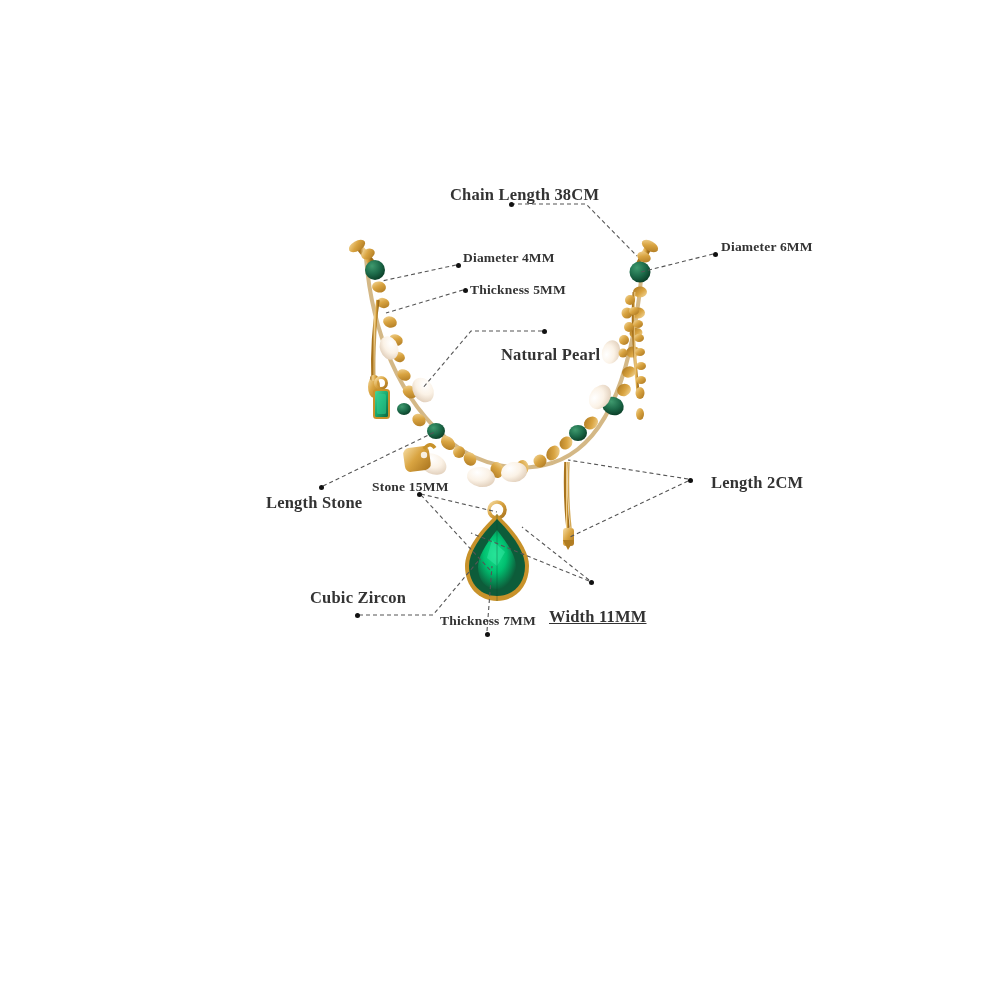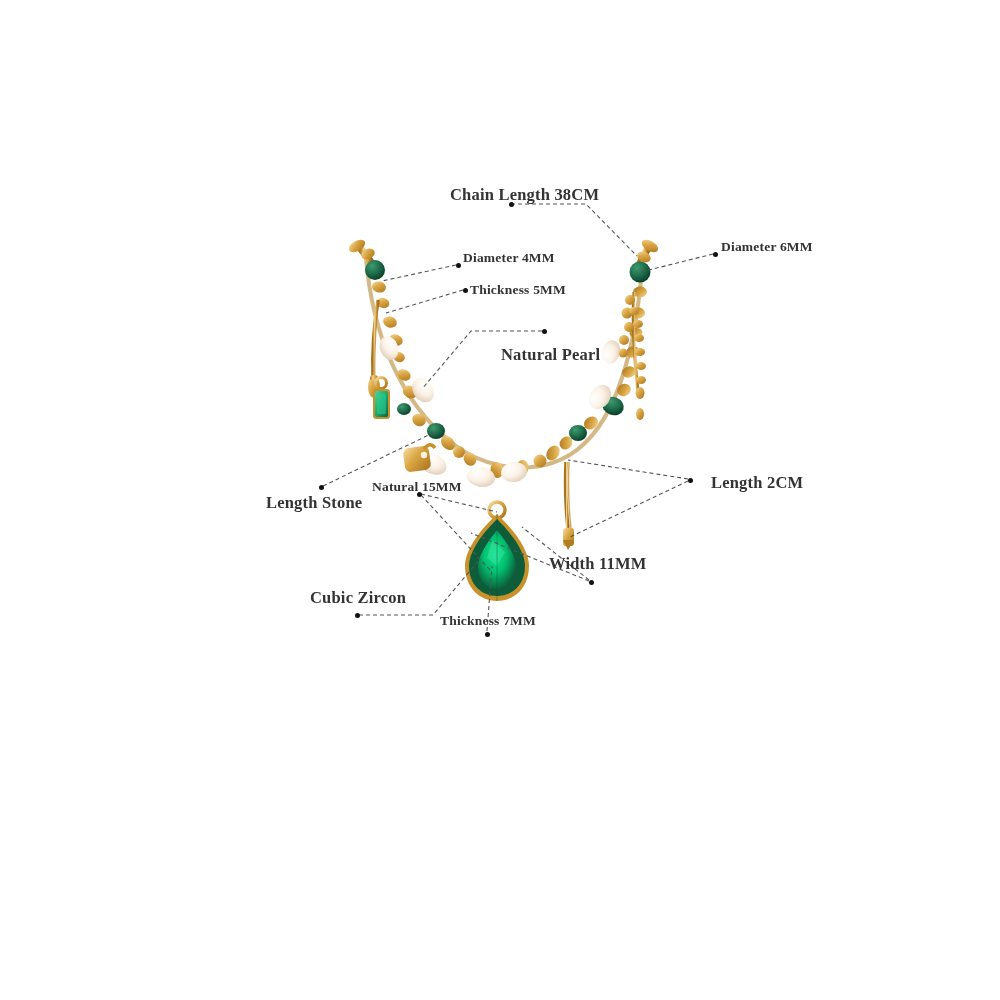--- a/index.html
+++ b/index.html
@@ -194,25 +194,25 @@
       <div class="ann sm" style="left: 721px; top: 239px;">Diameter 6MM</div>
       <div class="dot" style="left: 712.5px; top: 251.5px;"></div>
       <div class="ann sm" style="left: 463px; top: 250px;">Diameter 4MM</div>
       <div class="dot" style="left: 455.5px; top: 262.5px;"></div>
       <div class="ann sm" style="left: 470px; top: 282px;">Thickness 5MM</div>
       <div class="dot" style="left: 462.5px; top: 287.5px;"></div>
       <div class="ann md" style="left: 501px; top: 309px; margin-top: 36px;">Natural Pearl</div>
       <div class="dot" style="left: 541.5px; top: 328.5px;"></div>
       <div class="ann md" style="left: 266px; top: 493px;">Length Stone</div>
       <div class="dot" style="left: 318.5px; top: 484.5px;"></div>
-      <div class="ann sm" style="left: 372px; top: 479px;">Natural 15MM</div>
+      <div class="ann sm" style="left: 372px; top: 479px;">Stone 15MM</div>
       <div class="dot" style="left: 416.5px; top: 491.5px;"></div>
       <div class="ann md" style="left: 711px; top: 473px;">Length 2CM</div>
       <div class="dot" style="left: 687.5px; top: 477.5px;"></div>
-      <div class="ann md" style="left: 549px; top: 554px;">Width 11MM</div>
+      <div class="ann md" style="left: 549px; top: 607px; text-decoration: underline;">Width 11MM</div>
       <div class="dot" style="left: 588.5px; top: 579.5px;"></div>
       <div class="ann md" style="left: 310px; top: 588px;">Cubic Zircon</div>
       <div class="dot" style="left: 354.5px; top: 612.5px;"></div>
       <div class="ann sm" style="left: 440px; top: 613px;">Thickness 7MM</div>
       <div class="dot" style="left: 484.5px; top: 631.5px;"></div>
     </div>
 
 </div>
 
 </body></html>

